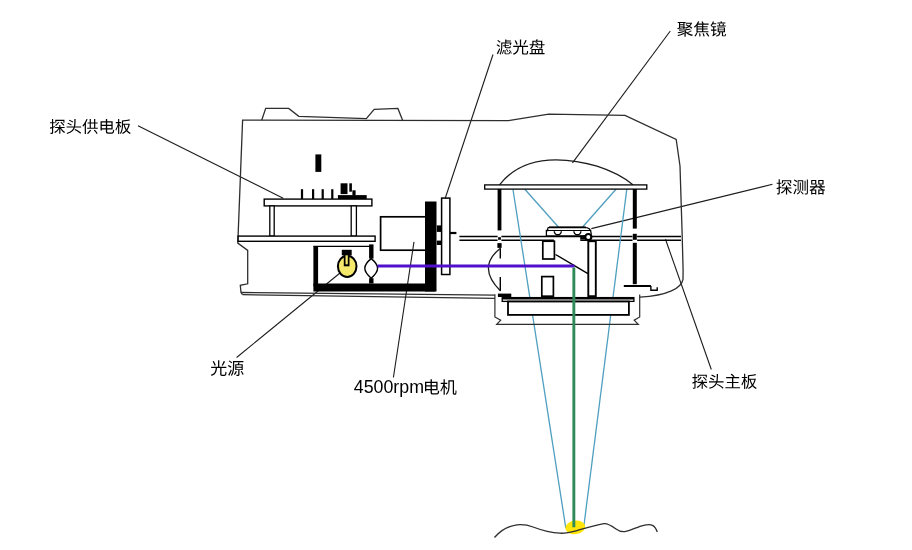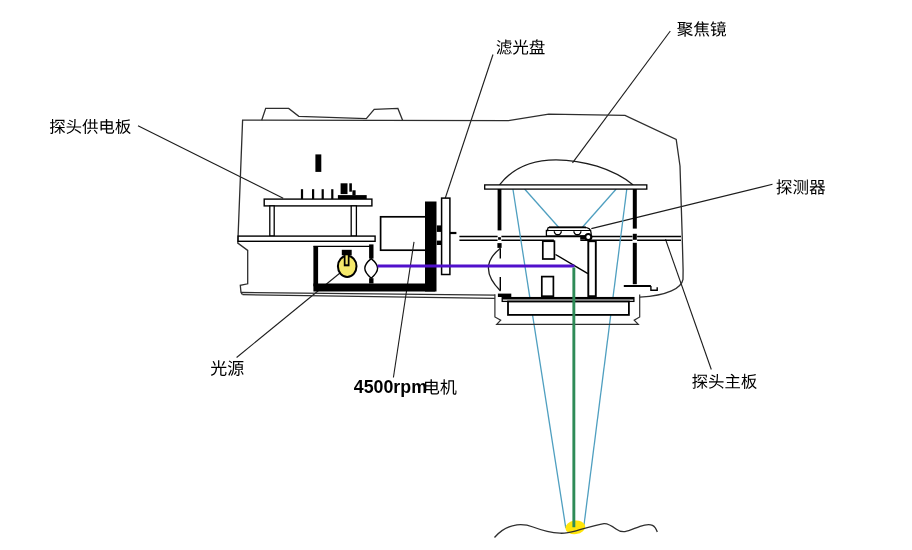--- a/index.html
+++ b/index.html
@@ -1,14 +1,14 @@
 <!DOCTYPE html>
 <html><head><meta charset="utf-8"><style>
 html,body{margin:0;padding:0;background:#fff;}
-#c{position:relative;width:912px;height:550px;overflow:hidden;font-weight:bold;}
+#c{position:relative;width:912px;height:550px;overflow:hidden;}
 </style></head><body>
 <div id="c"><svg width="912" height="550" viewBox="0 0 912 550">
 <line x1="138" y1="125.7" x2="283.2" y2="198.3" stroke="#1c1c1c" stroke-width="1.1"></line>
 <line x1="493" y1="54.5" x2="445.3" y2="198" stroke="#1c1c1c" stroke-width="1.1"></line>
 <line x1="670.3" y1="31" x2="572.5" y2="162.8" stroke="#1c1c1c" stroke-width="1.1"></line>
 <line x1="772.5" y1="184.3" x2="591.3" y2="228.6" stroke="#1c1c1c" stroke-width="1.1"></line>
 <line x1="345.5" y1="268.5" x2="236.6" y2="357.5" stroke="#1c1c1c" stroke-width="1.1"></line>
 <line x1="665.5" y1="239.3" x2="711.3" y2="369.5" stroke="#1c1c1c" stroke-width="1.1"></line>
 <path d="M242.5,294.7 L241,292.5 L240.3,285.3 L247.7,283.8 L247.7,250.4 L237.8,243.1 L242.6,120.2 L508.4,120.6 L548.7,114.2 L625,115.4 L676.2,139.5 L680,166 L681.2,204 L682.2,236 L683.1,270 L683,279.3 C681.5,288 668,295.5 639.8,297.2" fill="none" stroke="#2e2e2e" stroke-width="1.3"></path>
 <path d="M261.7,120.3 L265.7,108.4 L288.7,108.4 L298.8,116.3 L366.3,118.7 L374.2,109.4 L397.9,108.4 L402.8,120.7" fill="none" stroke="#2e2e2e" stroke-width="1.3"></path>

